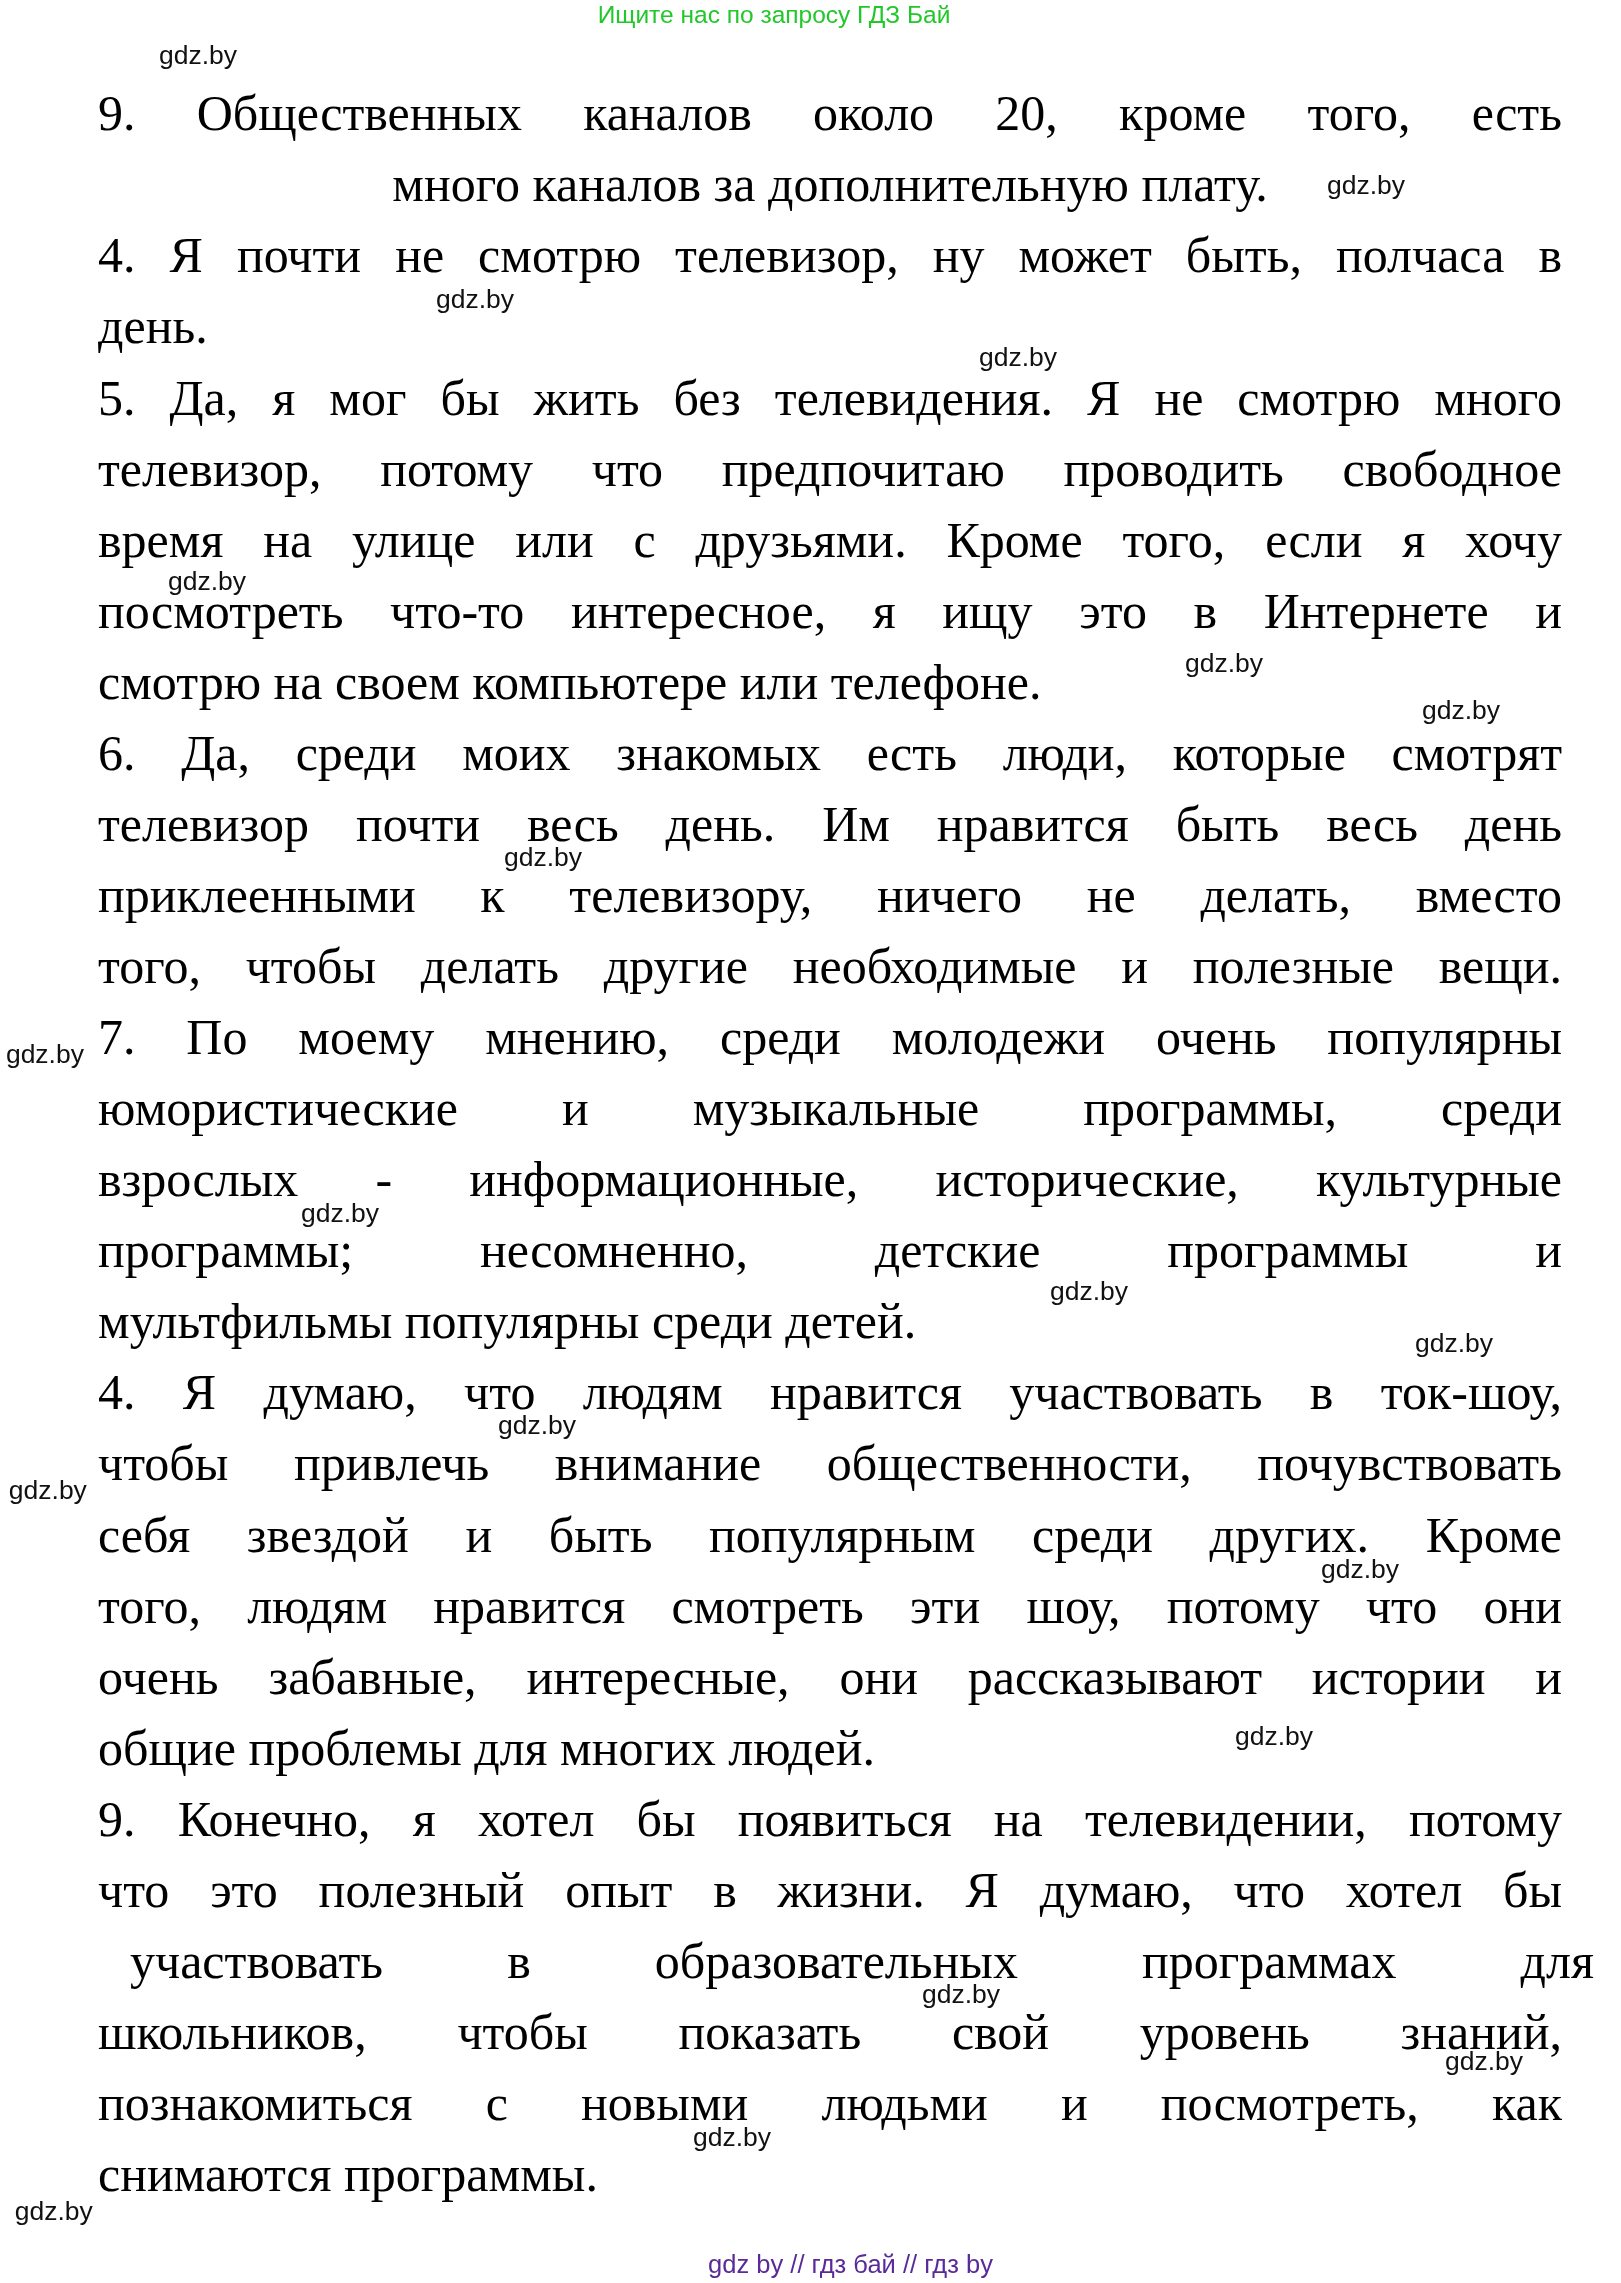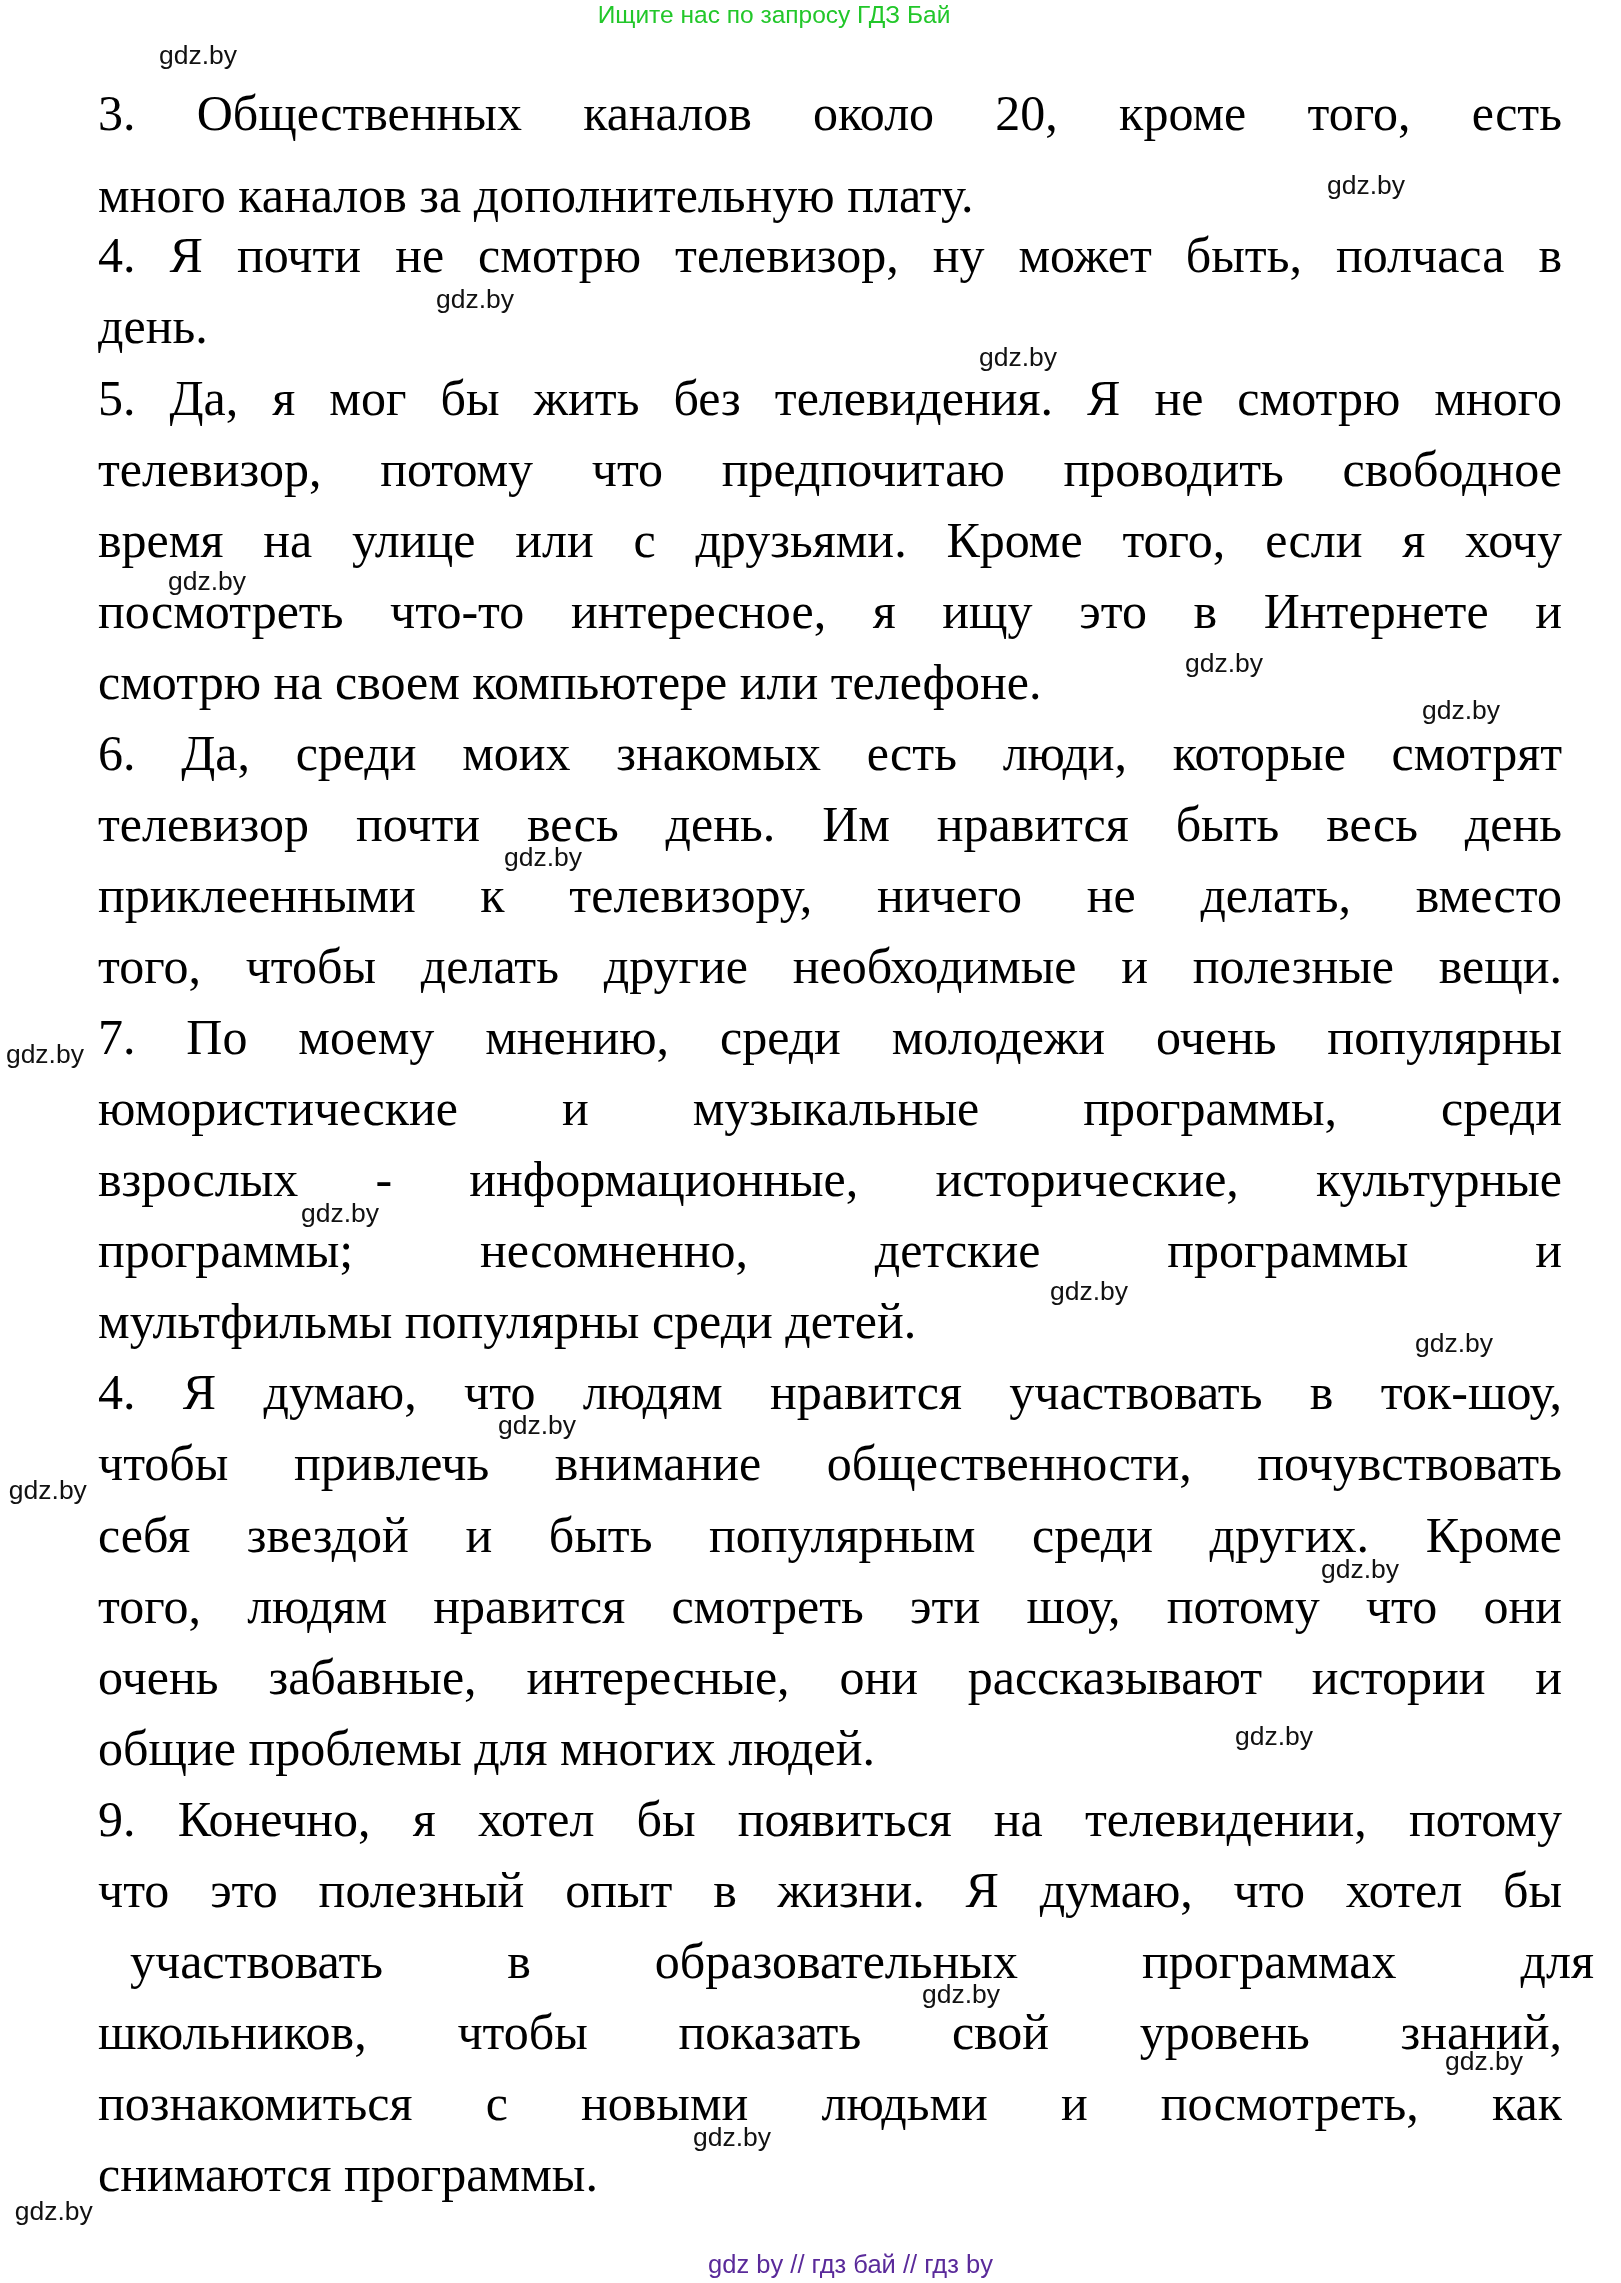--- a/index.html
+++ b/index.html
@@ -8,22 +8,22 @@
 .ftr{position:absolute;top:2250px;left:0;width:1621px;text-align:center;color:#5a2a9a;font-family:"Liberation Sans",sans-serif;font-size:25.5px;line-height:29px;padding-left:40px;}
 .line{position:absolute;left:98px;width:1464px;font-size:50px;line-height:59px;height:59px;white-space:nowrap;color:#000;}
 .j{text-align:justify;text-align-last:justify;white-space:normal;overflow:hidden;}
 .wm{position:absolute;font-family:"Liberation Sans",sans-serif;font-size:26.5px;line-height:29px;color:#111;}
 </style>
 </head>
 <body>
 
 <div class="hdr">Ищите нас по запросу ГДЗ Бай</div>
 <div id="content">
-    <div class="line j" style="top: 84px;">3. Общественных каналов около 20, кроме того, есть</div>
-    <div class="line" style="top: 166px;">много каналов за дополнительную плату.</div>
+    <div class="line j" style="top: 84px;">9. Общественных каналов около 20, кроме того, есть</div>
+    <div class="line" style="top: 155px; text-align: center;">много каналов за дополнительную плату.</div>
     <div class="line j" style="top: 226px;">4. Я почти не смотрю телевизор, ну может быть, полчаса в</div>
     <div class="line" style="top: 297px;">день.</div>
     <div class="line j" style="top: 369px;">5. Да, я мог бы жить без телевидения. Я не смотрю много</div>
     <div class="line j" style="top: 440px;">телевизор, потому что предпочитаю проводить свободное</div>
     <div class="line j" style="top: 511px;">время на улице или с друзьями. Кроме того, если я хочу</div>
     <div class="line j" style="top: 582px;">посмотреть что-то интересное, я ищу это в Интернете и</div>
     <div class="line" style="top: 653px;">смотрю на своем компьютере или телефоне.</div>
     <div class="line j" style="top: 724px;">6. Да, среди моих знакомых есть люди, которые смотрят</div>
     <div class="line j" style="top: 795px;">телевизор почти весь день. Им нравится быть весь день</div>
     <div class="line j" style="top: 866px;">приклеенными к телевизору, ничего не делать, вместо</div>

